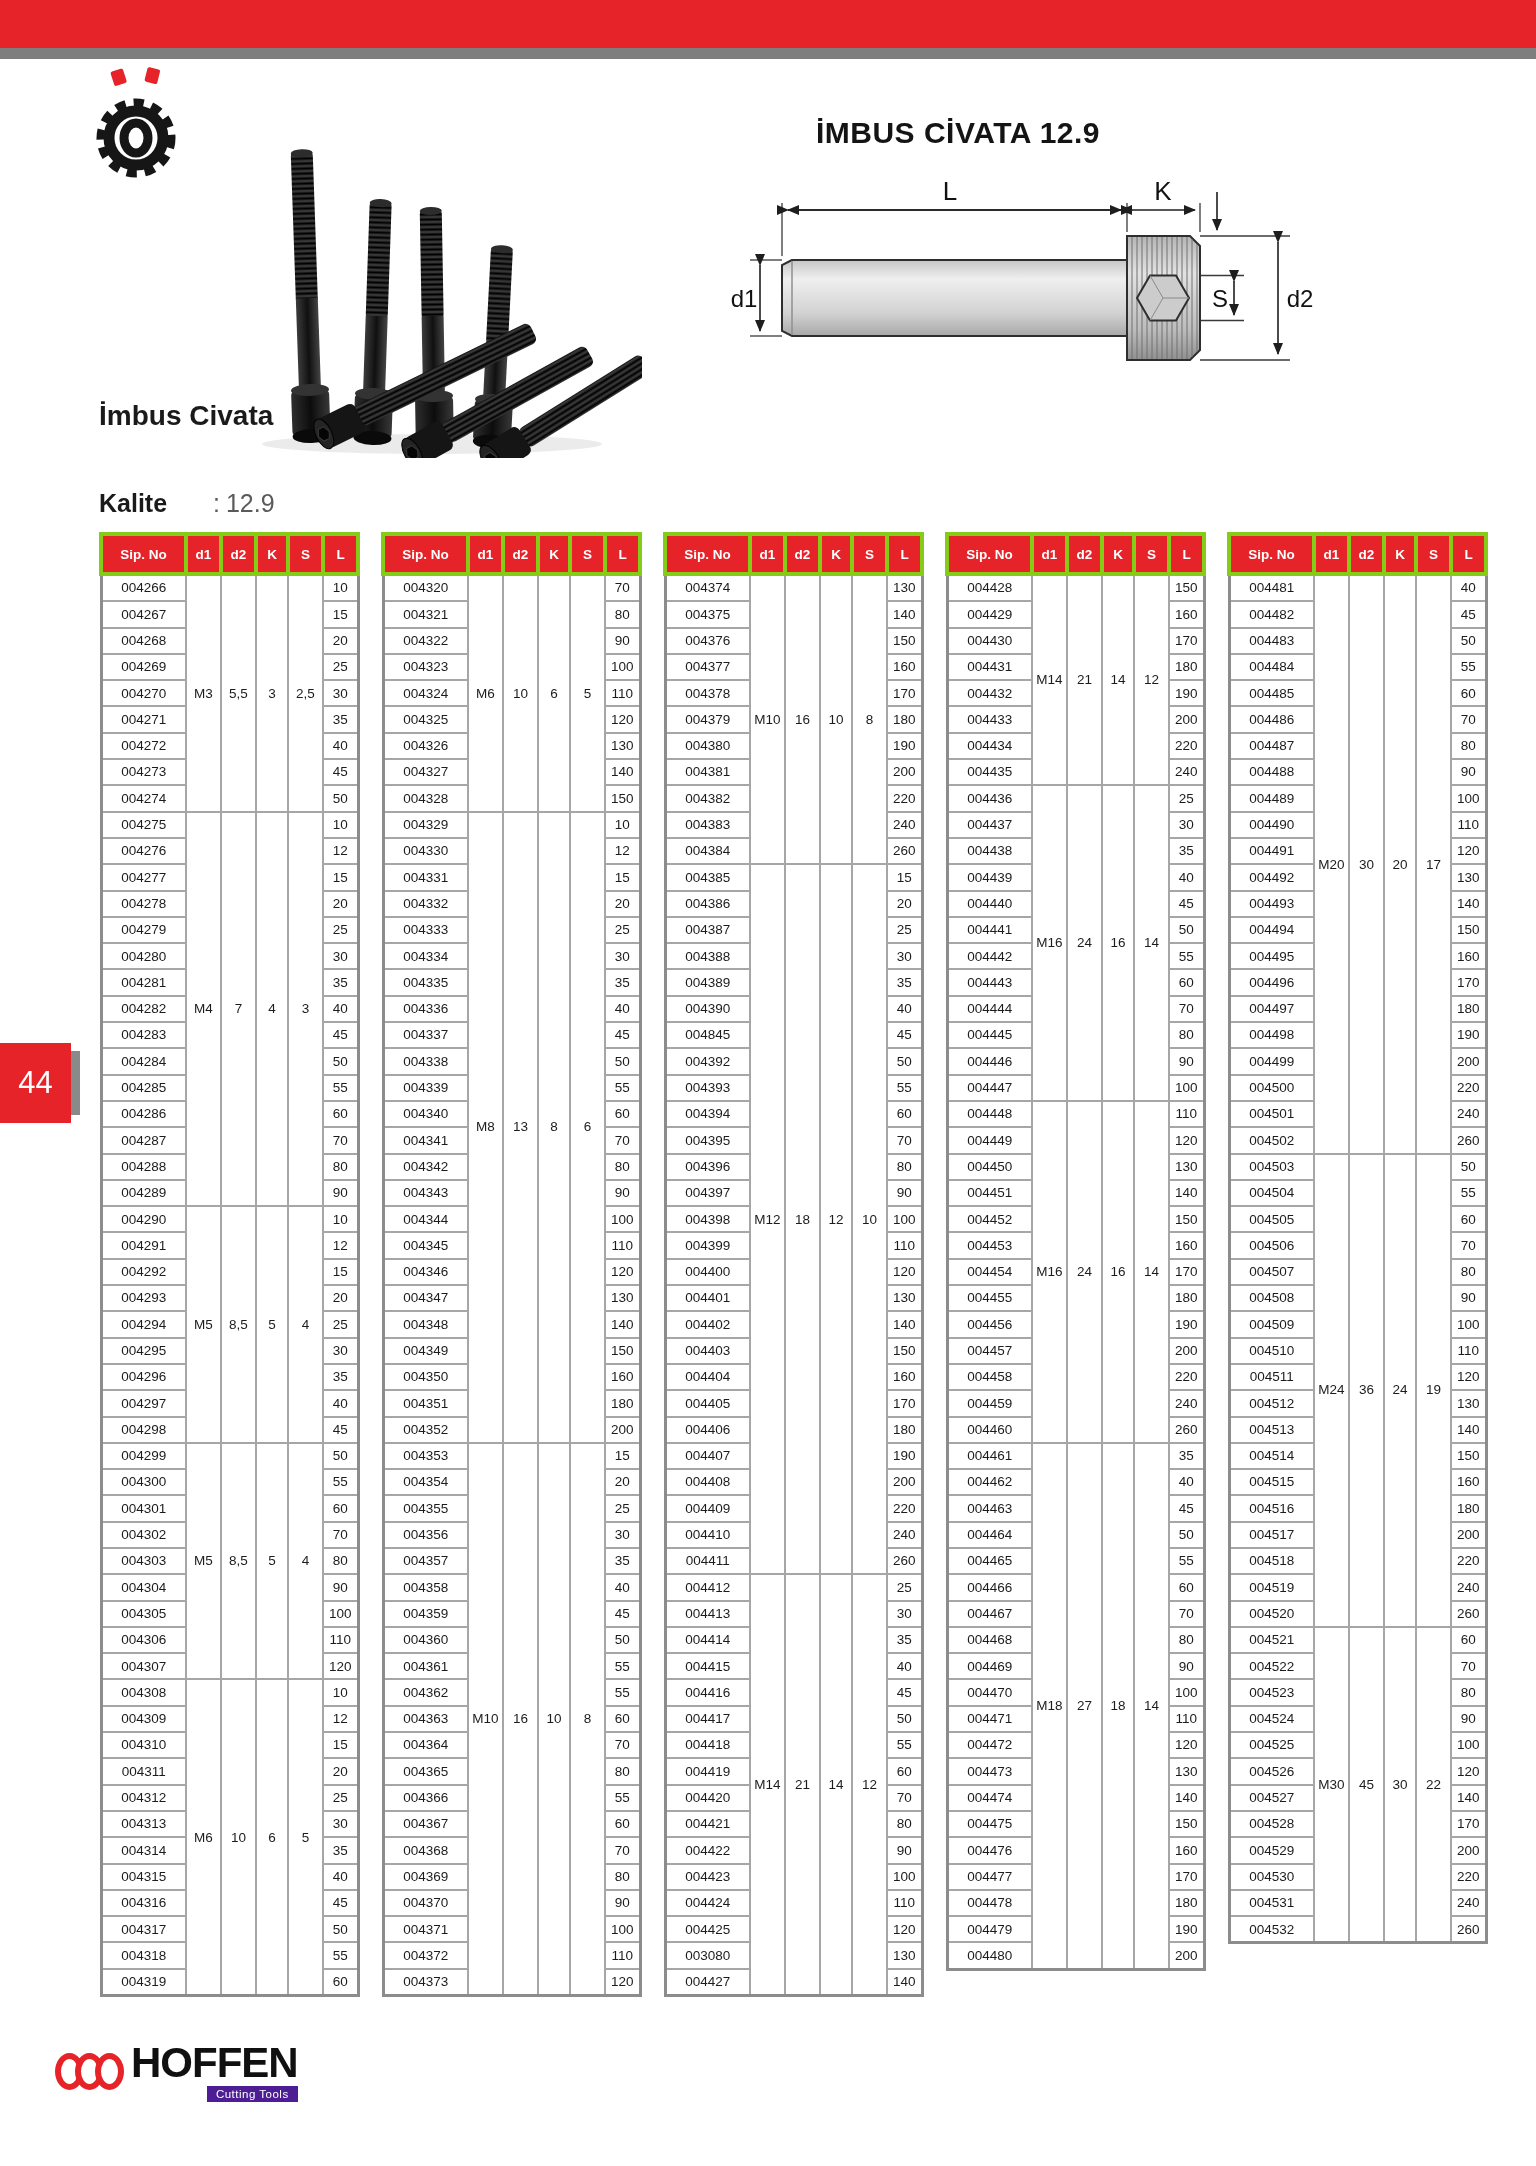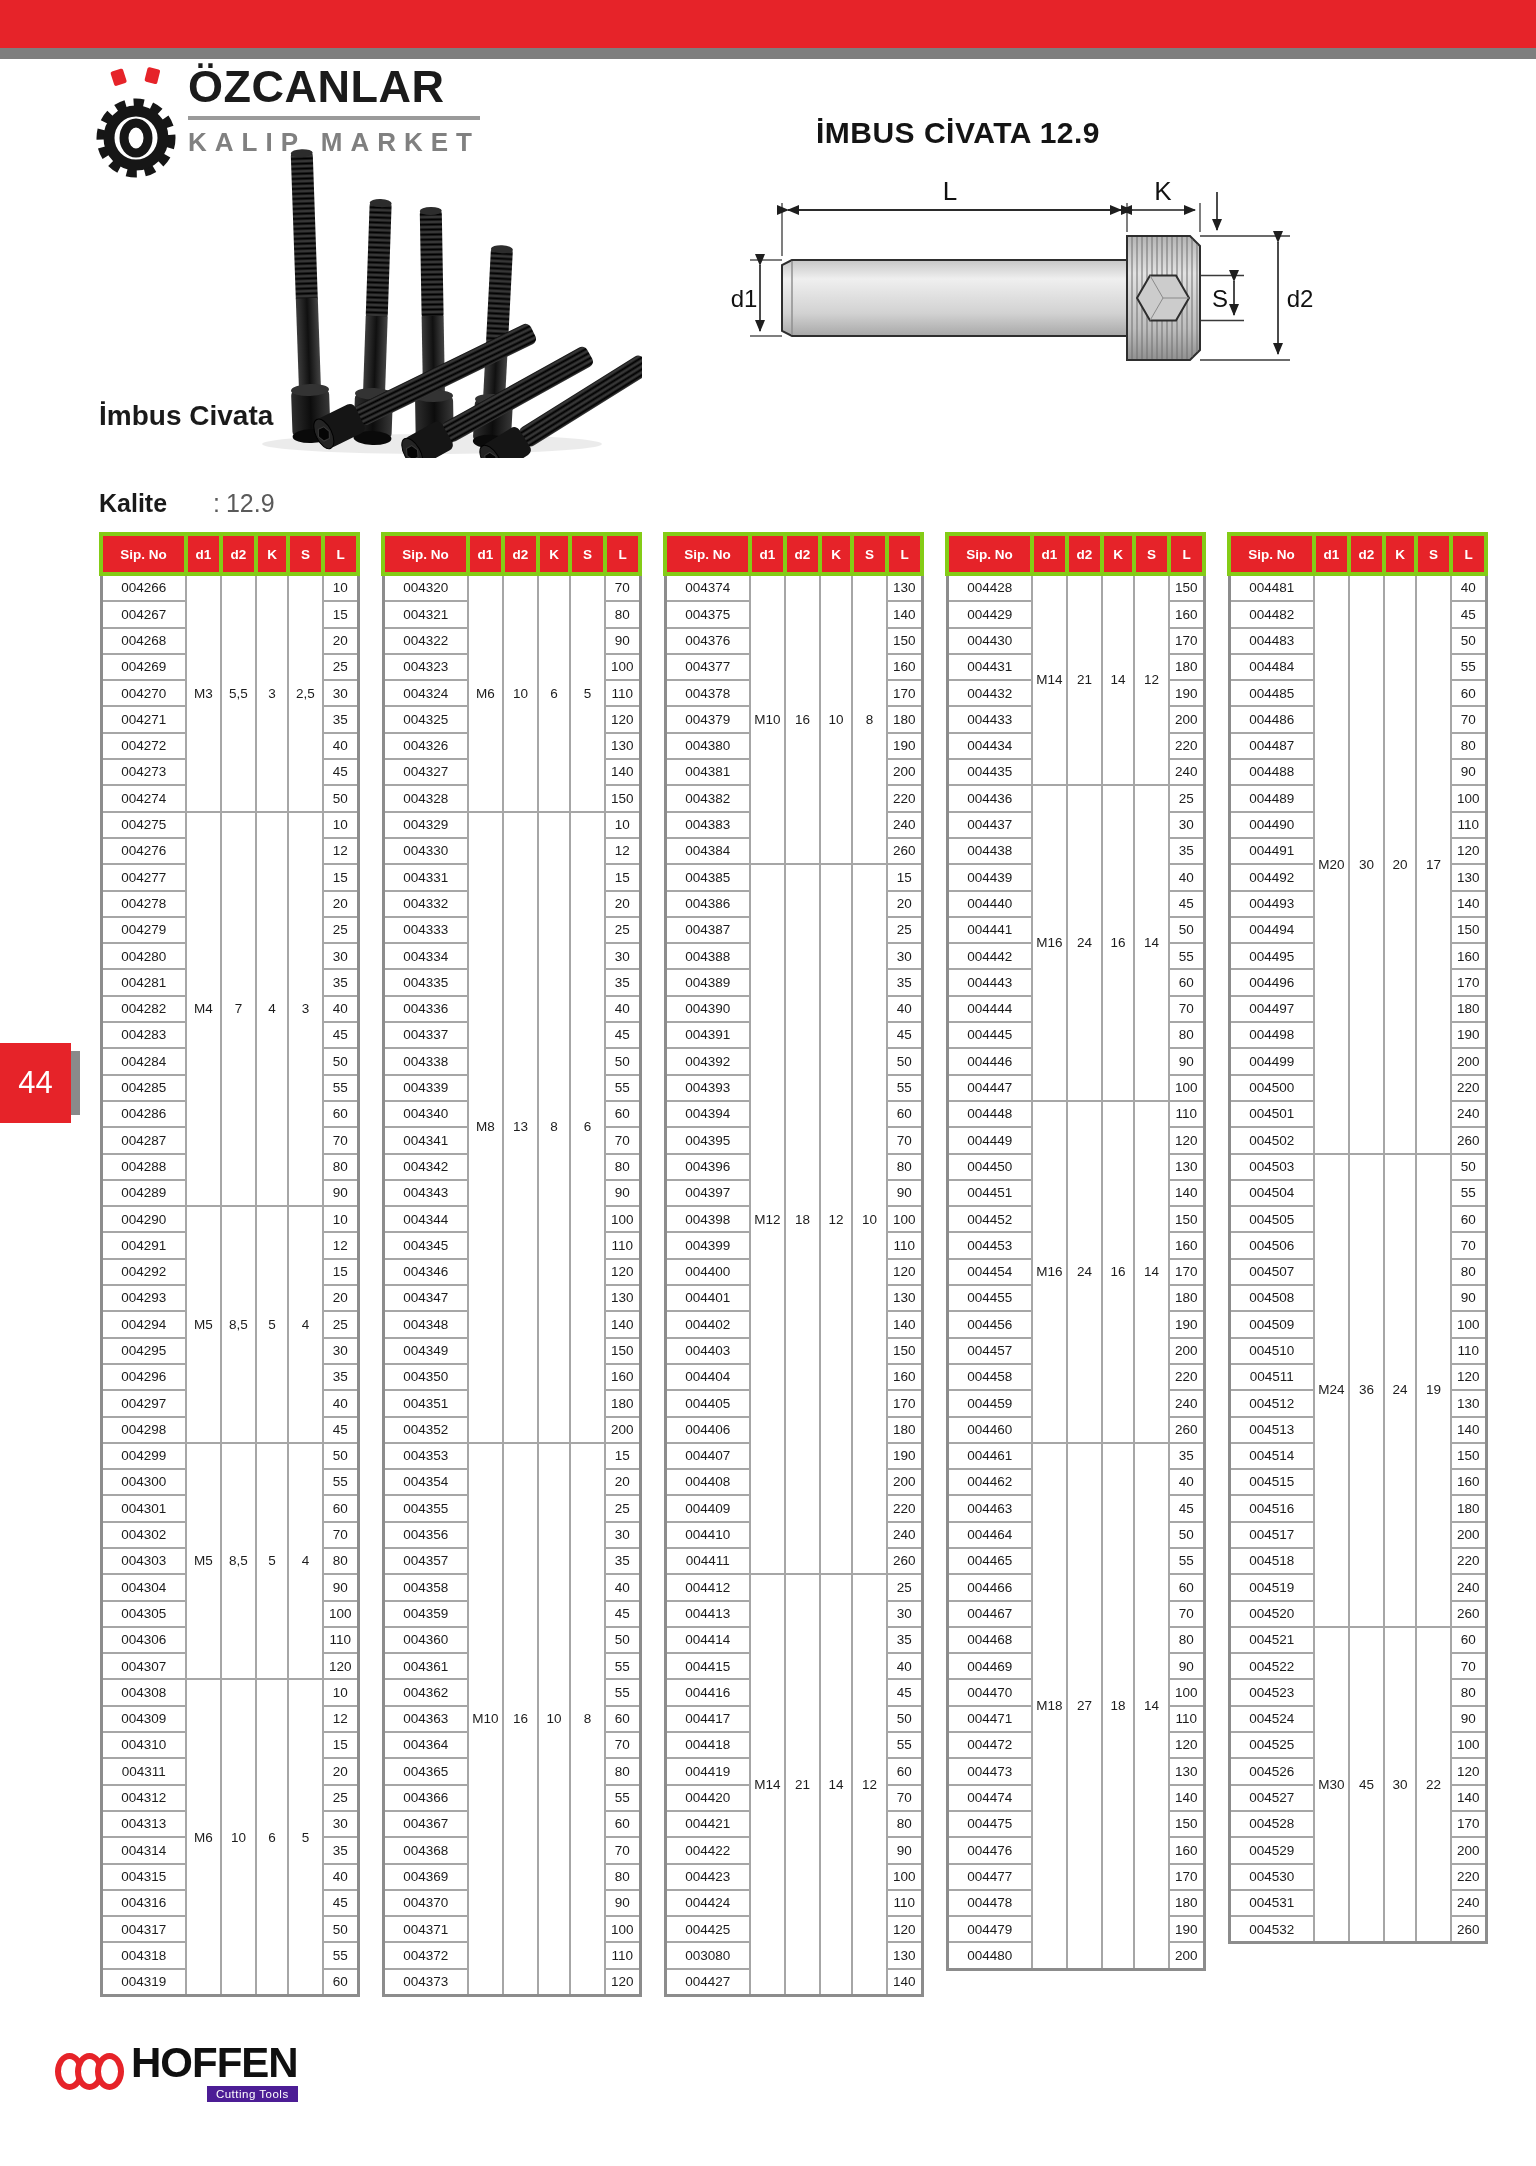--- a/index.html
+++ b/index.html
@@ -64,24 +64,20 @@
   <div class="gear-wrap">
     <svg viewBox="0 0 84 122" width="84" height="122">
       <rect x="18" y="6" width="13" height="15" rx="2" fill="#e62329" transform="rotate(-18 24 13)"></rect>
       <rect x="52" y="4" width="13" height="15" rx="2" fill="#e62329" transform="rotate(14 58 11)"></rect>
       <g transform="translate(42,74)">
         <circle r="33" fill="none" stroke="#161616" stroke-width="13" stroke-dasharray="9.5 7.5"></circle>
         <circle r="27" fill="#ffffff" stroke="#161616" stroke-width="11"></circle>
         <ellipse rx="12" ry="15" fill="#ffffff" stroke="#161616" stroke-width="9"></ellipse>
       </g>
     </svg>
-  </div>
-  <div class="brand-text">
-    <div class="brand-name">ÖZCANLAR</div>
-    <div class="brand-sub">KALIP MARKET</div>
   </div>
 </div>
 
 <div class="main-title">İMBUS CİVATA 12.9</div>
 
 <div class="photo">
   <svg viewBox="0 0 420 320" width="420" height="320">
     <defs>
       <linearGradient id="shaftg" x1="0" y1="0" x2="1" y2="0">
         <stop offset="0" stop-color="#3c3c3c"></stop>
@@ -838,21 +834,21 @@
         </tr>
         <tr>
           <td>004389</td>
           <td>35</td>
         </tr>
         <tr>
           <td>004390</td>
           <td>40</td>
         </tr>
         <tr>
-          <td>004391</td>
+          <td>004845</td>
           <td>45</td>
         </tr>
         <tr>
           <td>004392</td>
           <td>50</td>
         </tr>
         <tr>
           <td>004393</td>
           <td>55</td>
         </tr>

